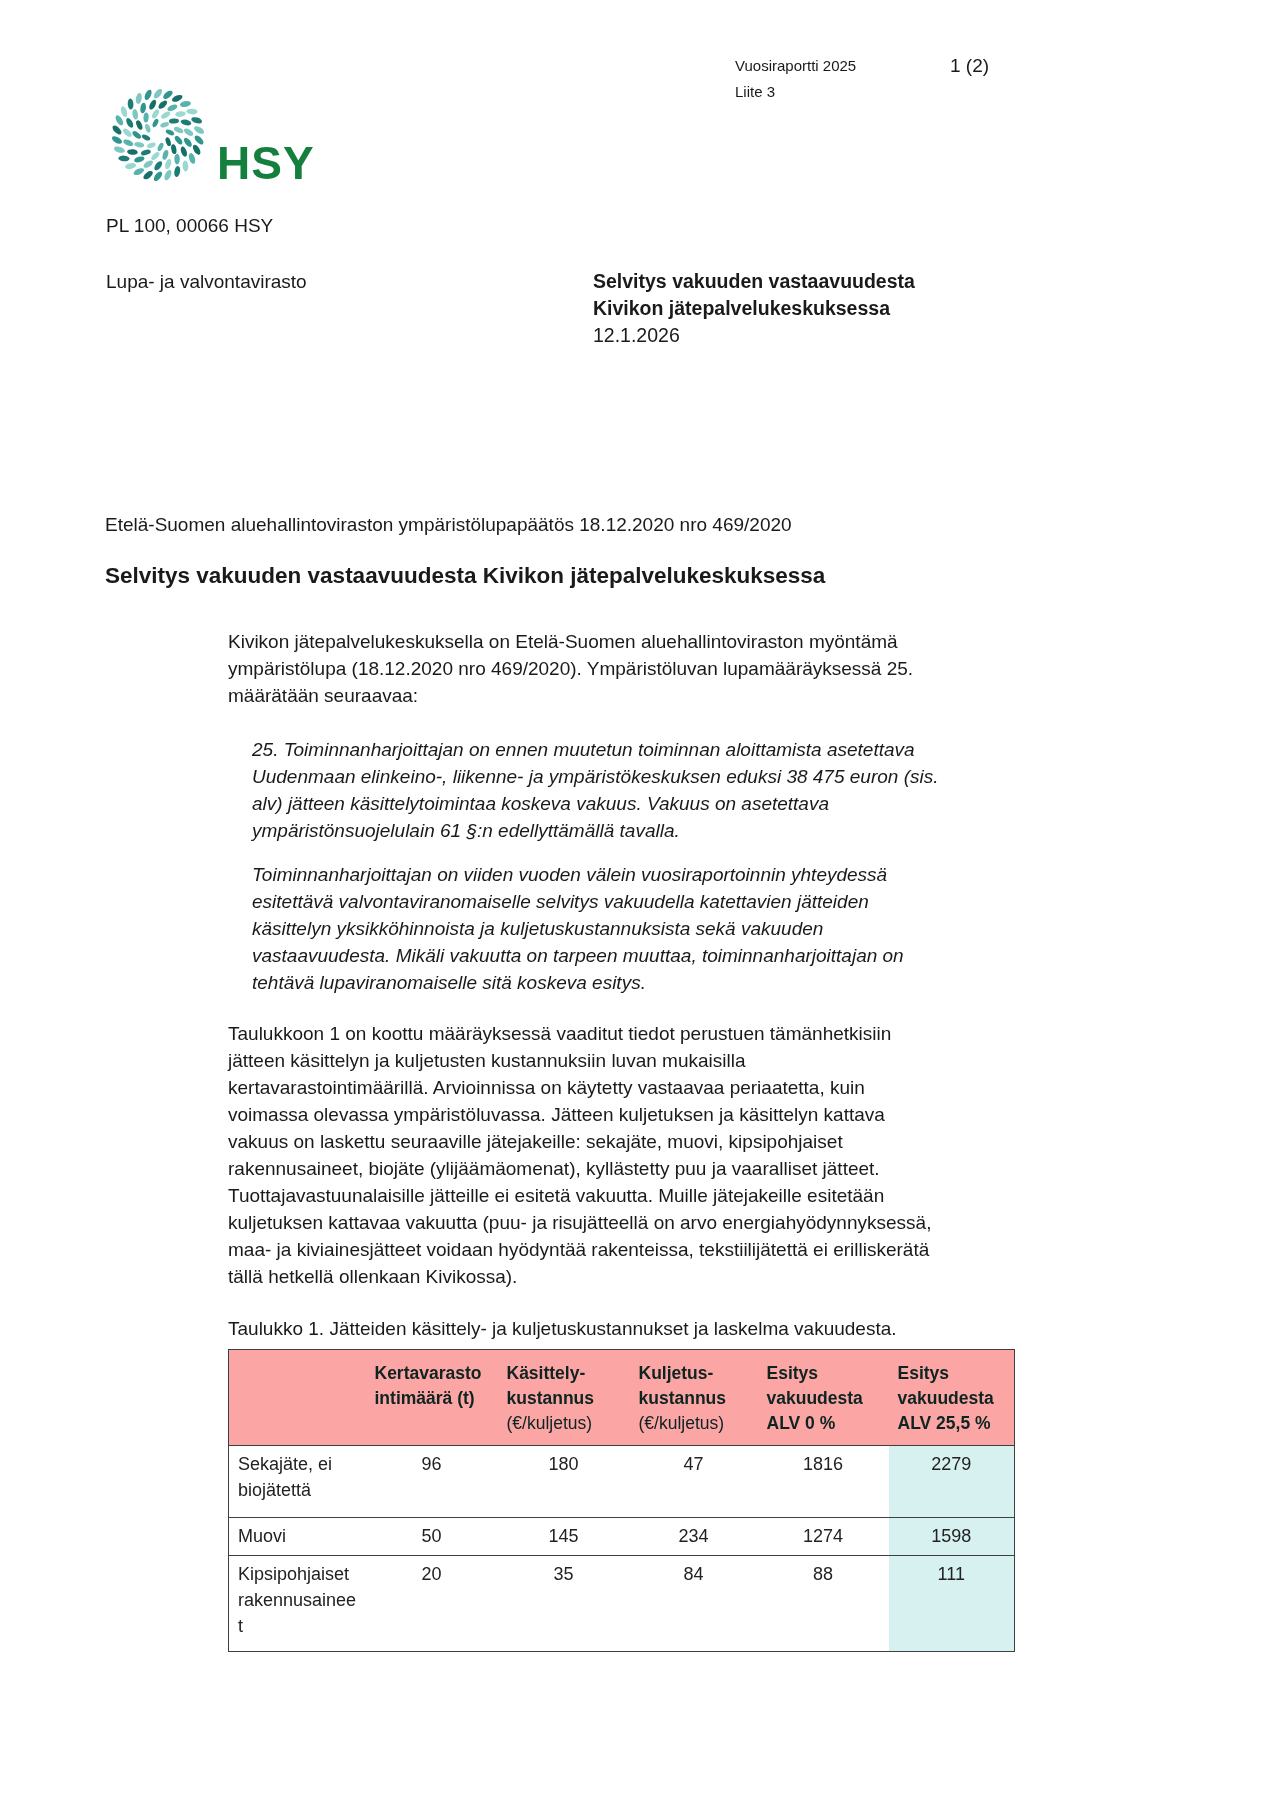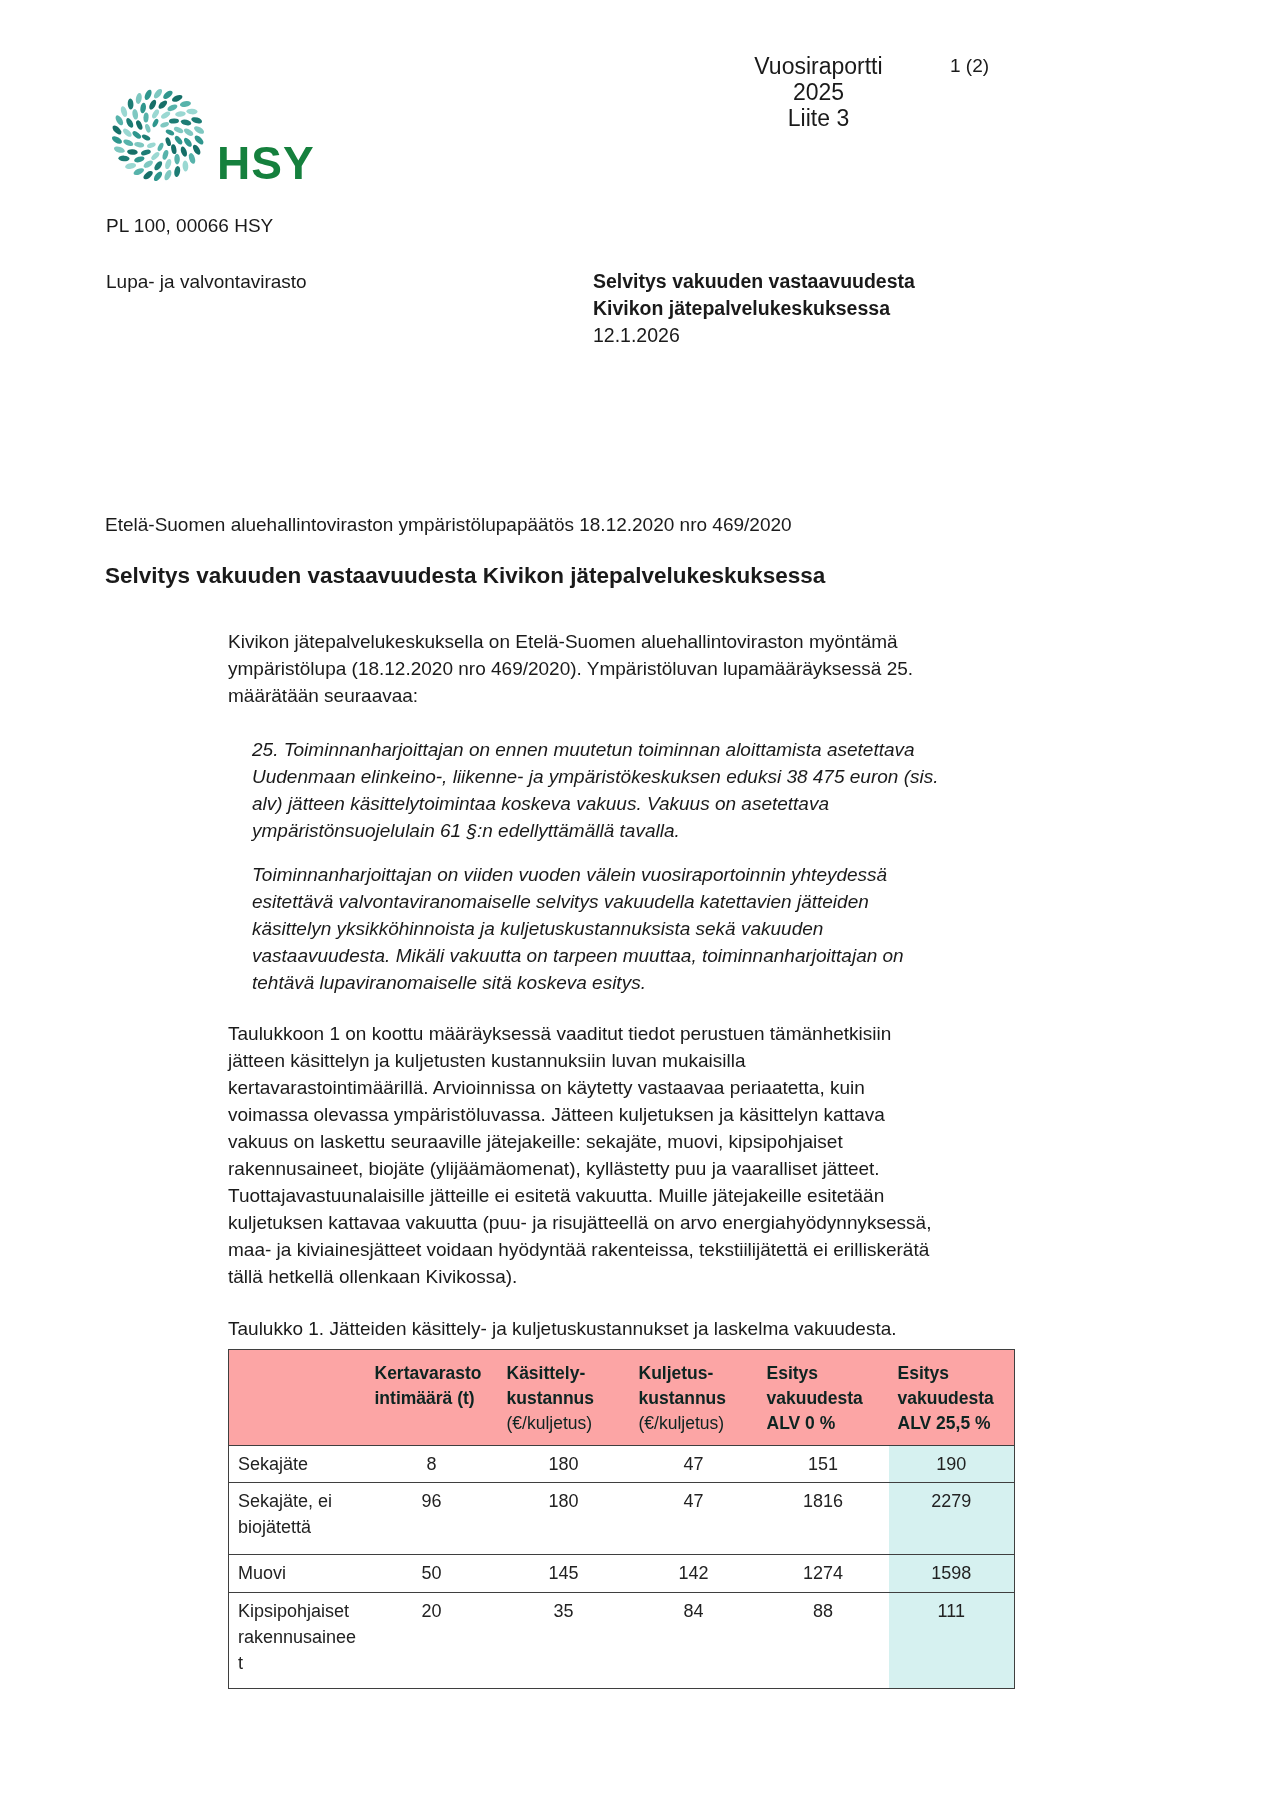--- a/index.html
+++ b/index.html
@@ -5,21 +5,21 @@
   * { margin:0; padding:0; box-sizing:border-box; }
   html,body { background:#ffffff; }
   body {
     width:1280px; height:1810px; position:relative; overflow:hidden;
     font-family:"Liberation Sans", sans-serif; color:#1a1a1a;
   }
   .abs { position:absolute; }
 
   
   .hdr-right { top:53px; left:735px; display:flex; align-items:flex-start; }
-  .hdr-right .block { width:167px; text-align:center; font-size:23px; line-height:26px; }
+  .hdr-right .block { width:167px; text-align:left; font-size:15px; line-height:26px; }
   .hdr-right .pageno { margin-left:48px; font-size:19px; line-height:26px; }
 
   
   .logo { top:82px; left:105px; display:flex; align-items:flex-start; }
   .logo svg { display:block; }
   .logo .word {
     font-size:46px; font-weight:700; color:#15803d; letter-spacing:1px;
     margin:54px 0 0 6px;
   }
 
@@ -224,41 +224,33 @@
           <span class="l3">ALV 0 %</span>
         </th>
         <th>
           <span class="l1">Esitys</span>
           <span class="l2">vakuudesta</span>
           <span class="l3">ALV 25,5 %</span>
         </th>
       </tr>
     </thead>
     <tbody>
-      <tr class="r1">
-        <td class="lbl">Sekajäte</td>
-        <td class="num">8</td>
-        <td class="num">180</td>
-        <td class="num">47</td>
-        <td class="num">151</td>
-        <td class="num">190</td>
-      </tr>
       <tr class="r2">
         <td class="lbl">Sekajäte, ei biojätettä</td>
         <td class="num">96</td>
         <td class="num">180</td>
         <td class="num">47</td>
         <td class="num">1816</td>
         <td class="num">2279</td>
       </tr>
       <tr class="r3">
         <td class="lbl">Muovi</td>
         <td class="num">50</td>
         <td class="num">145</td>
-        <td class="num">142</td>
+        <td class="num">234</td>
         <td class="num">1274</td>
         <td class="num">1598</td>
       </tr>
       <tr class="r4">
         <td class="lbl">Kipsipohjaiset rakennusaineet</td>
         <td class="num">20</td>
         <td class="num">35</td>
         <td class="num">84</td>
         <td class="num">88</td>
         <td class="num">111</td>

